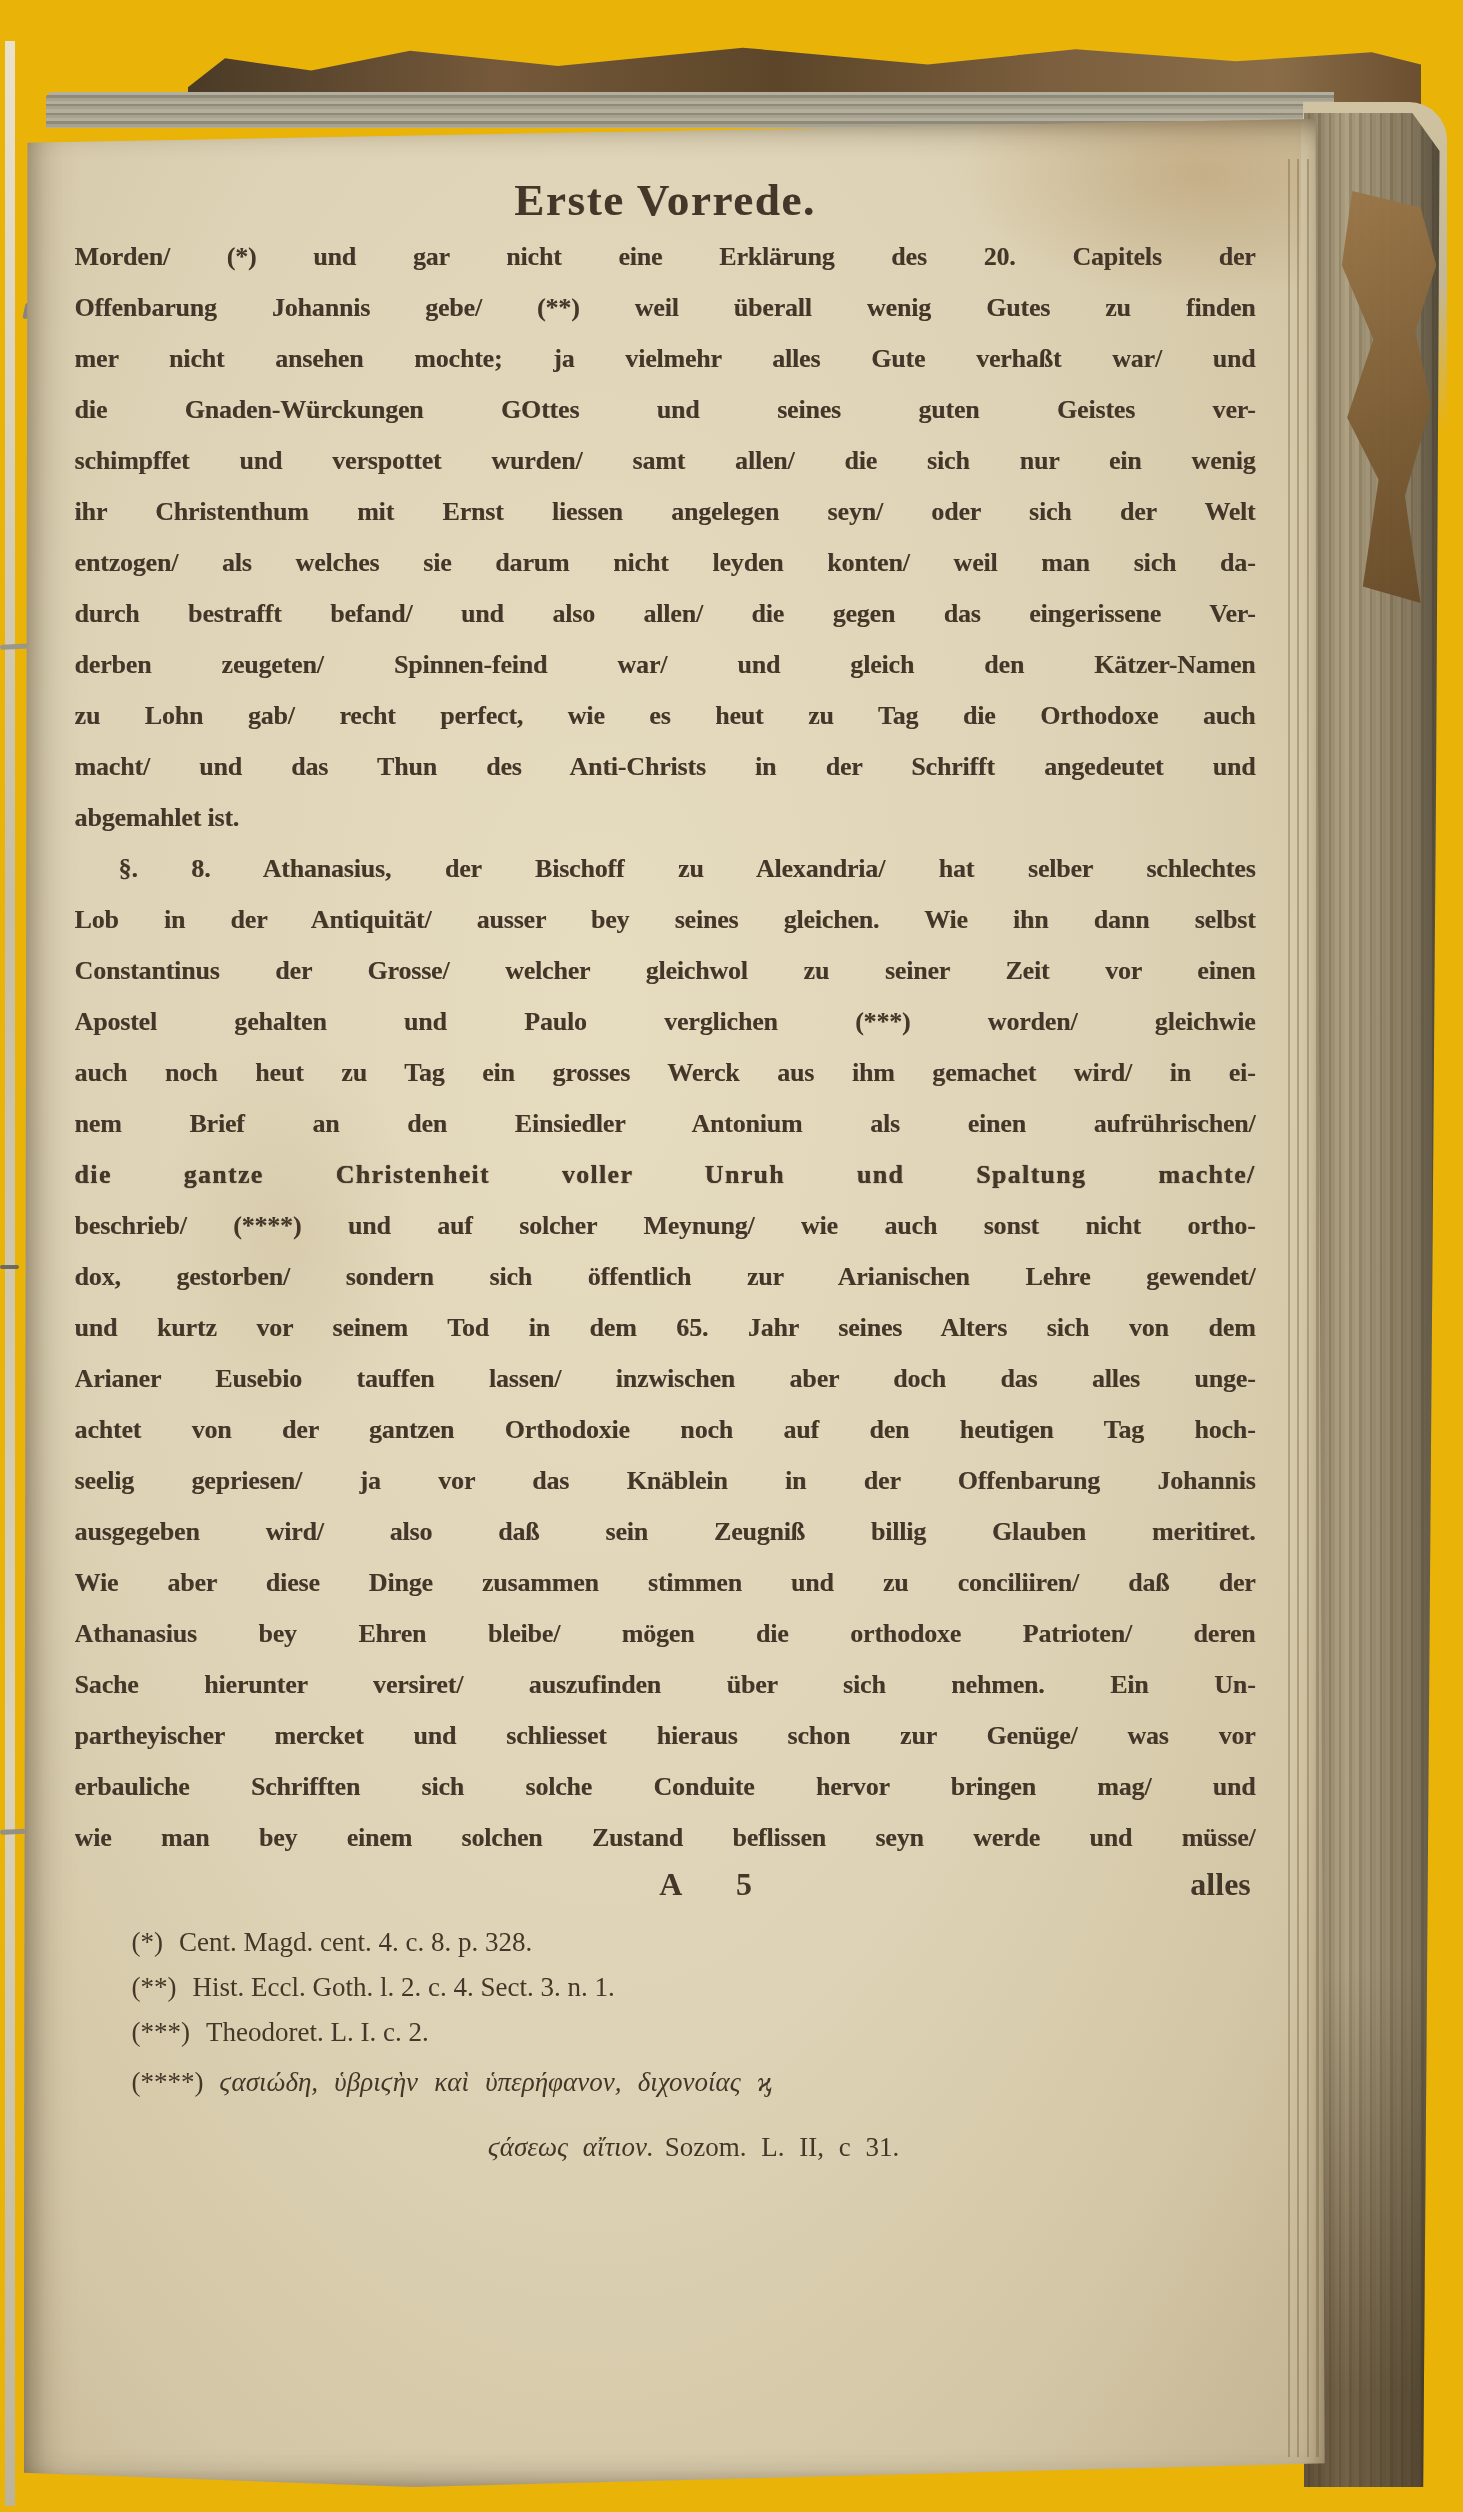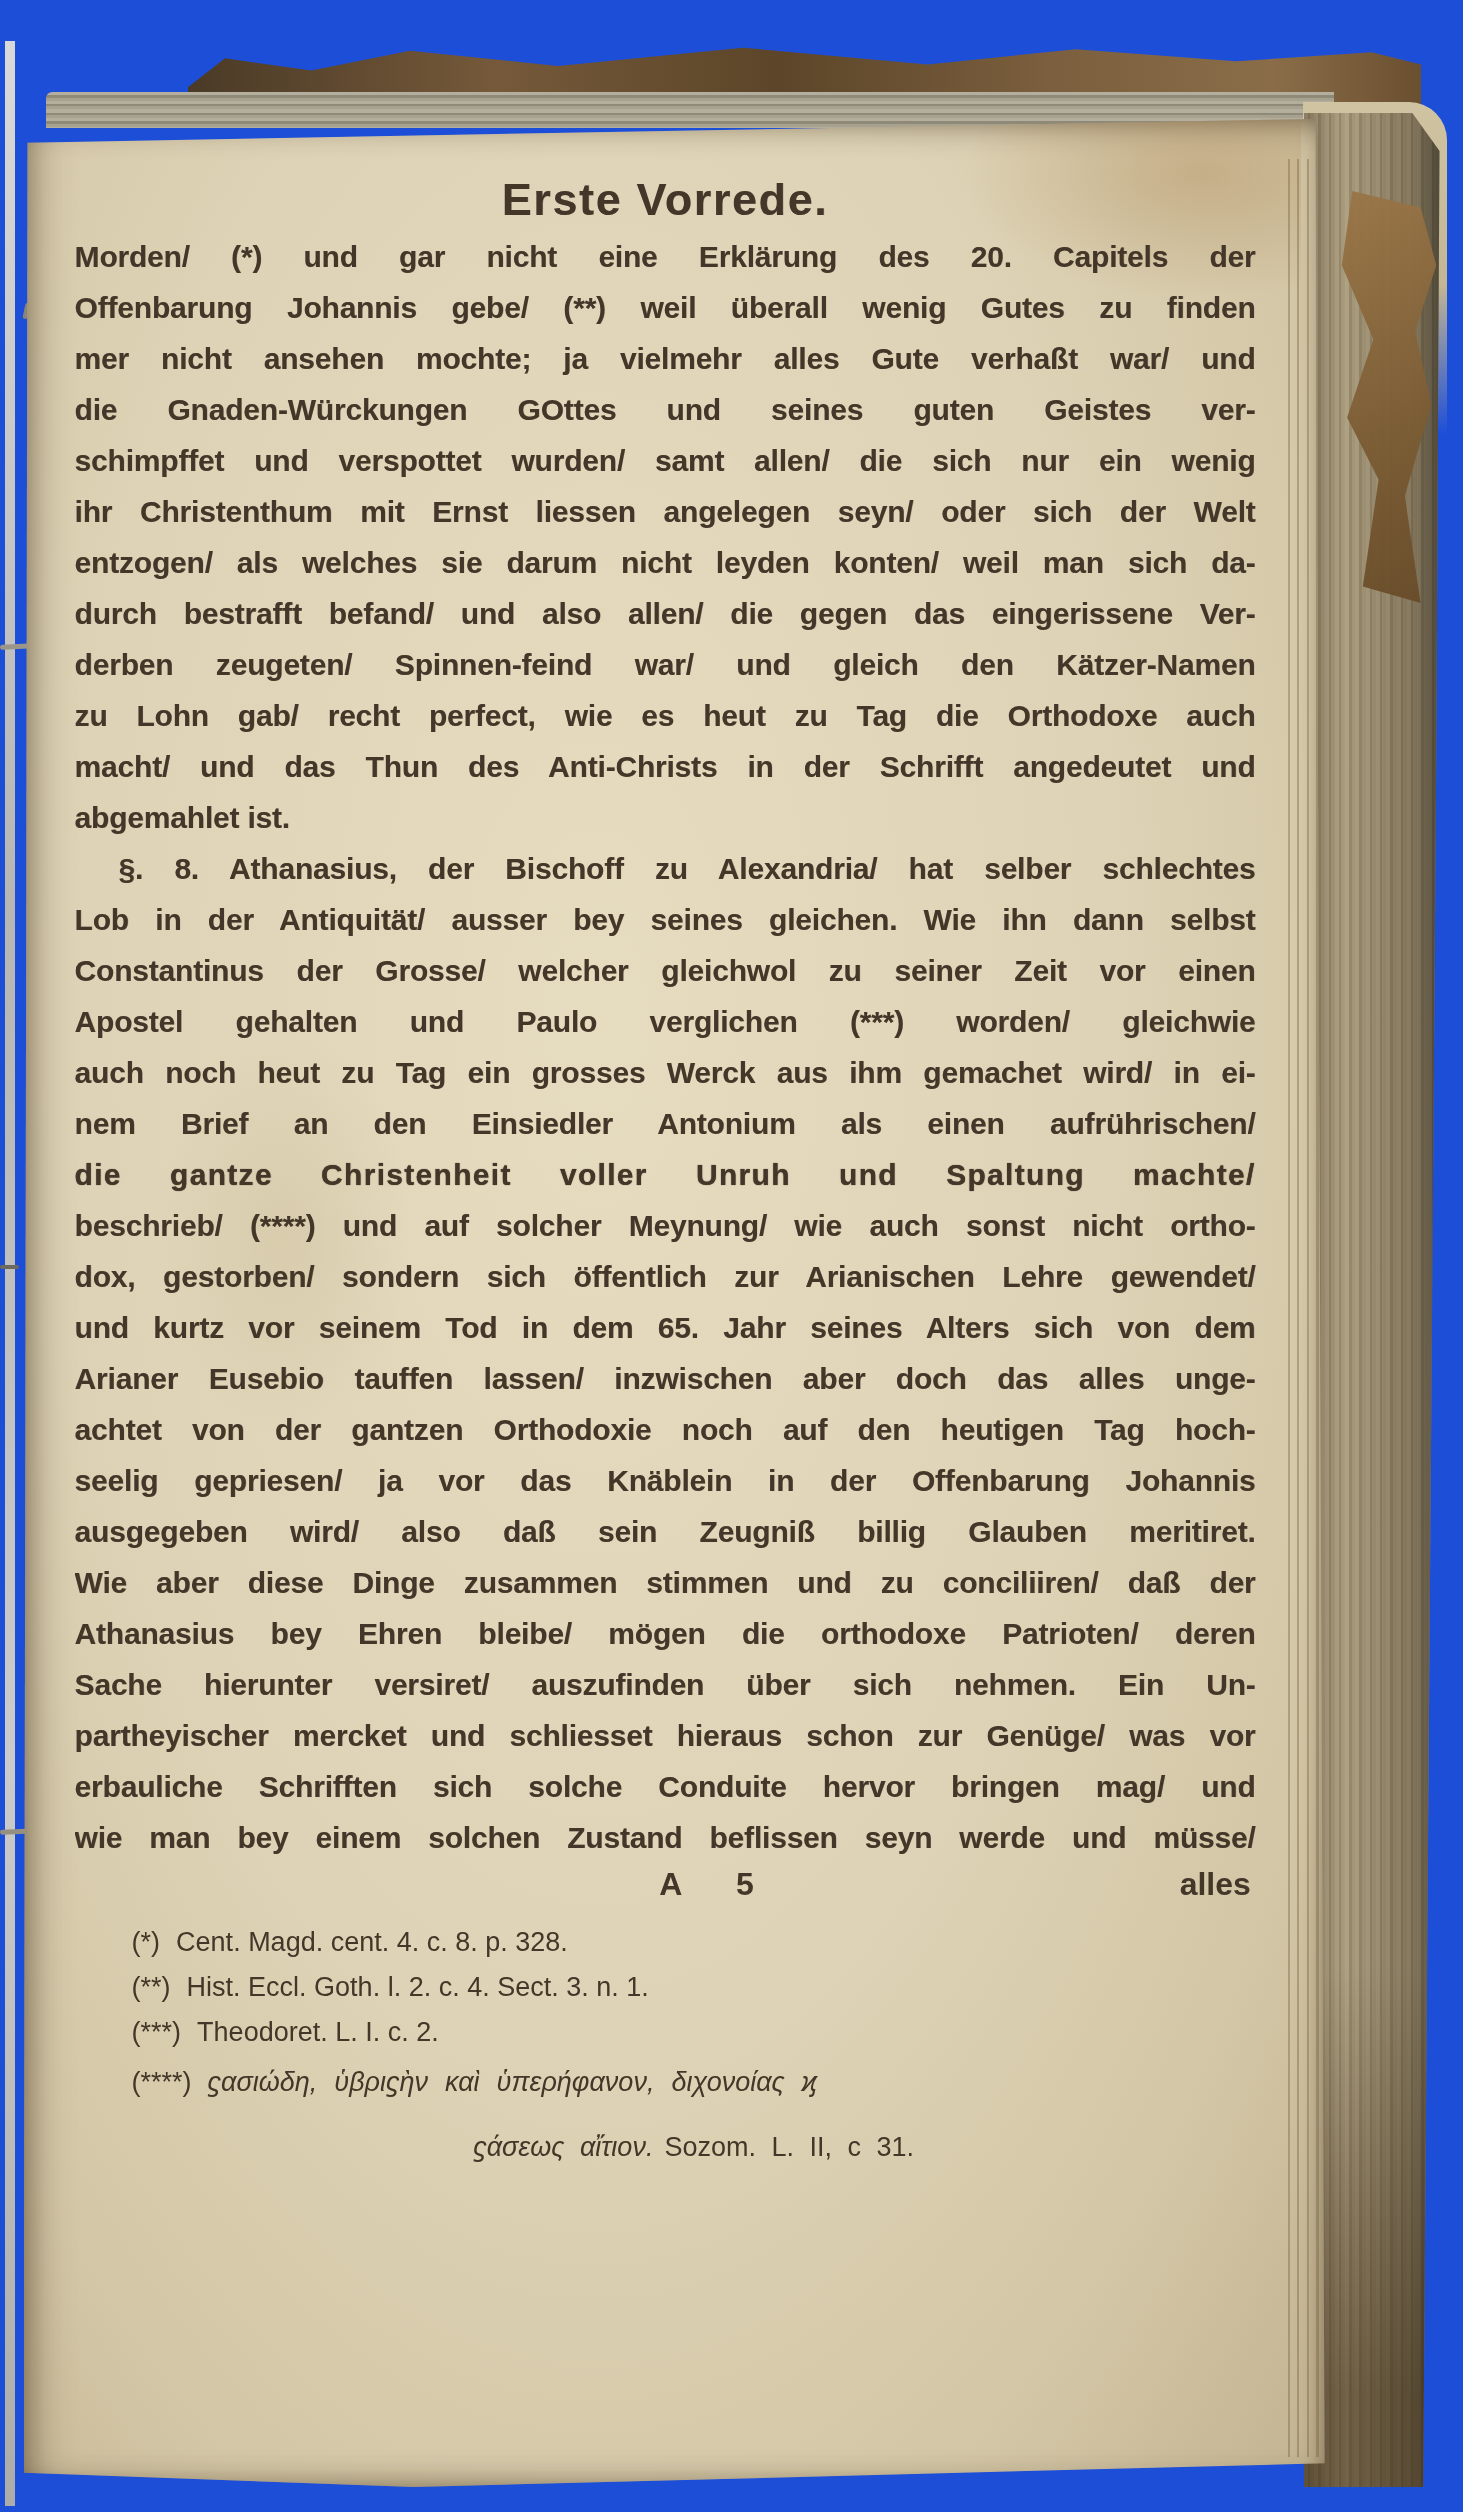--- a/index.html
+++ b/index.html
@@ -1,17 +1,17 @@
 <!DOCTYPE html>
 <html style="font-size:12.7px"><head>
 <meta charset="utf-8">
 <style>
   html,body{margin:0;padding:0;background:#080605;}
   .viewport{position:relative;width:1464px;height:2512px;overflow:hidden;
-            background:#1d4ed8;font-family:Liberation Sans, sans-serif;}
+            background:#eab308;font-family:Liberation Serif, serif;}
 
   
   .scan-strip{position:absolute;left:4.8px;top:41px;width:10.3px;height:2465px;
               background:linear-gradient(180deg,#e9e5d9 0%,#c4bfb0 35%,#dad6c8 70%,#b9b4a5 100%);
               opacity:.92;}
 
   
   .mark{position:absolute;border-radius:2.4px;}
   .mark1{left:0;top:644px;width:36px;height:4.8px;background:#9b968a;transform:rotate(-3deg);}
   .mark2{left:0;top:1265px;width:19px;height:4px;background:#6d6a60;}
@@ -65,21 +65,21 @@
              background:radial-gradient(ellipse,rgba(140,110,60,.10),rgba(140,110,60,0) 70%);}
   
   .edge-lines{position:absolute;right:-4.8px;top:40px;width:41px;height:2298px;
               background:repeating-linear-gradient(90deg,rgba(110,92,58,.38) 0 2px,rgba(0,0,0,0) 2px 9.5px);}
 
   
   .text-block{position:absolute;left:51px;top:55px;width:1181px;color:#443628;}
   .title{margin:0;height:57px;font-size:45px;line-height:52px;font-weight:bold;
          text-align:center;letter-spacing:1.6px;
          text-shadow:0.4px 0.4px 0 rgba(68,54,40,.4);}
-  .body-text{font-size:30px;line-height:51px;font-weight:bold;letter-spacing:-0.2px;
+  .body-text{font-size:26px;line-height:51px;font-weight:bold;letter-spacing:-0.2px;
              text-shadow:0.3px 0.3px 0 rgba(68,54,40,.35);}
   .line{height:51px;overflow:hidden;text-align:justify;text-align-last:justify;}
   .line.short{text-align-last:left;}
   .line.indent{text-indent:44px;}
   .line.emph{letter-spacing:1.3px;text-shadow:0 0 1px rgba(45,32,16,.9);}
 
   .sig-row{position:relative;height:41px;margin-top:3.2px;font-size:32px;font-weight:bold;}
   .sig-letter{position:absolute;left:49.5%;}
   .sig-number{position:absolute;left:56%;}
   .catchword{position:absolute;right:4.8px;}

